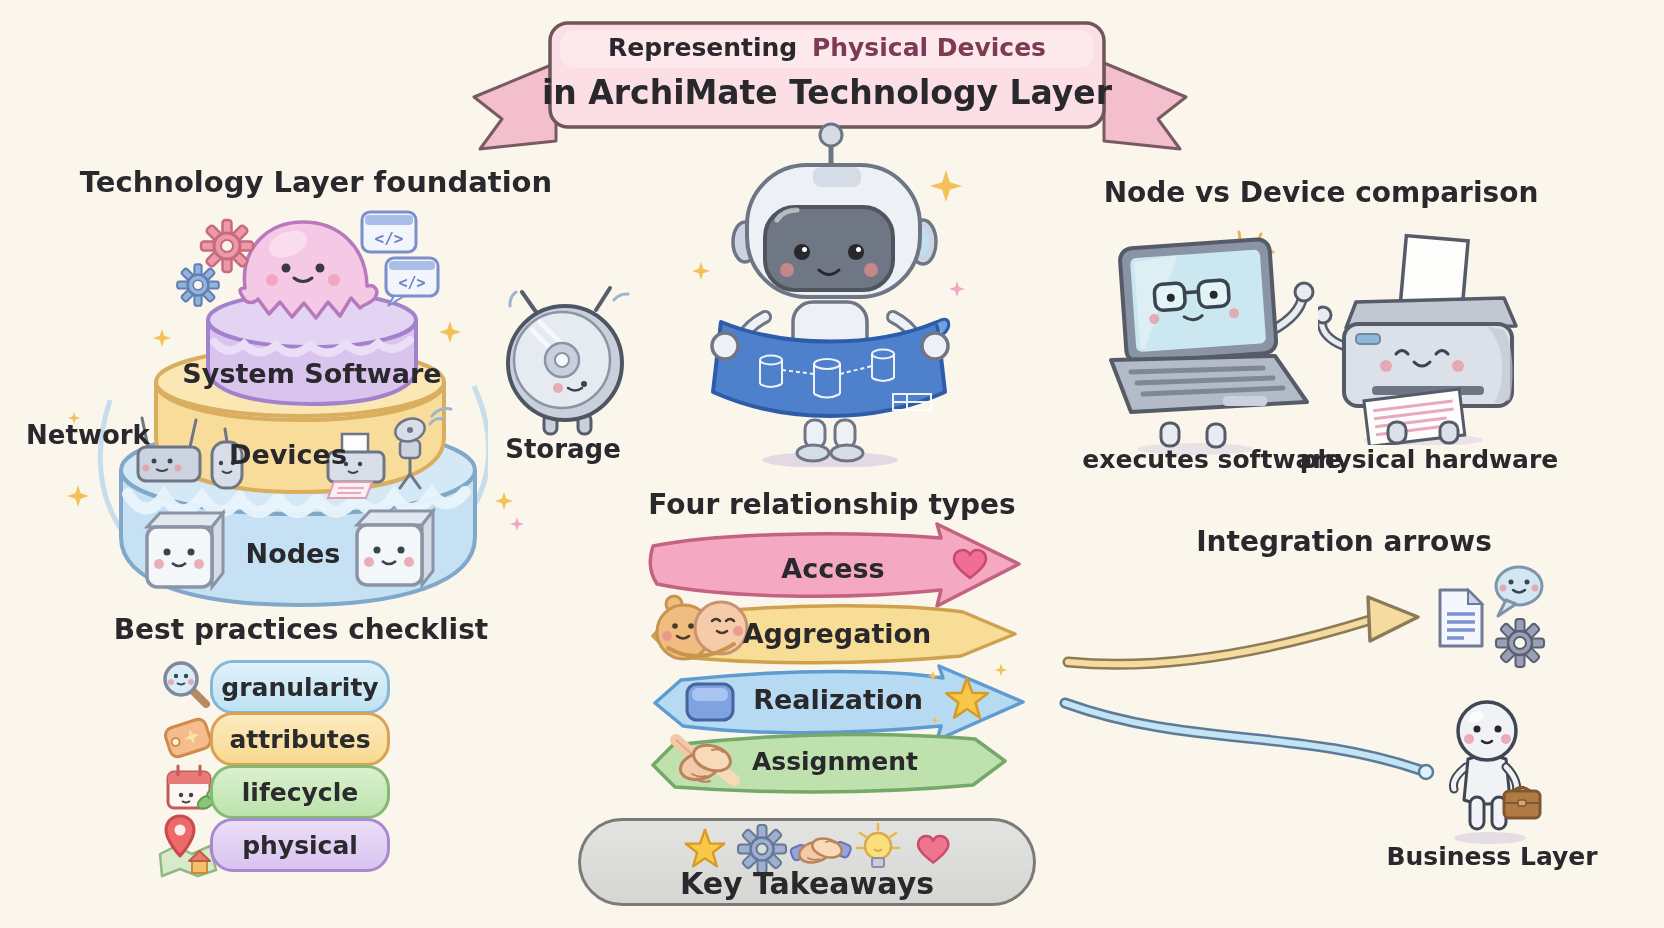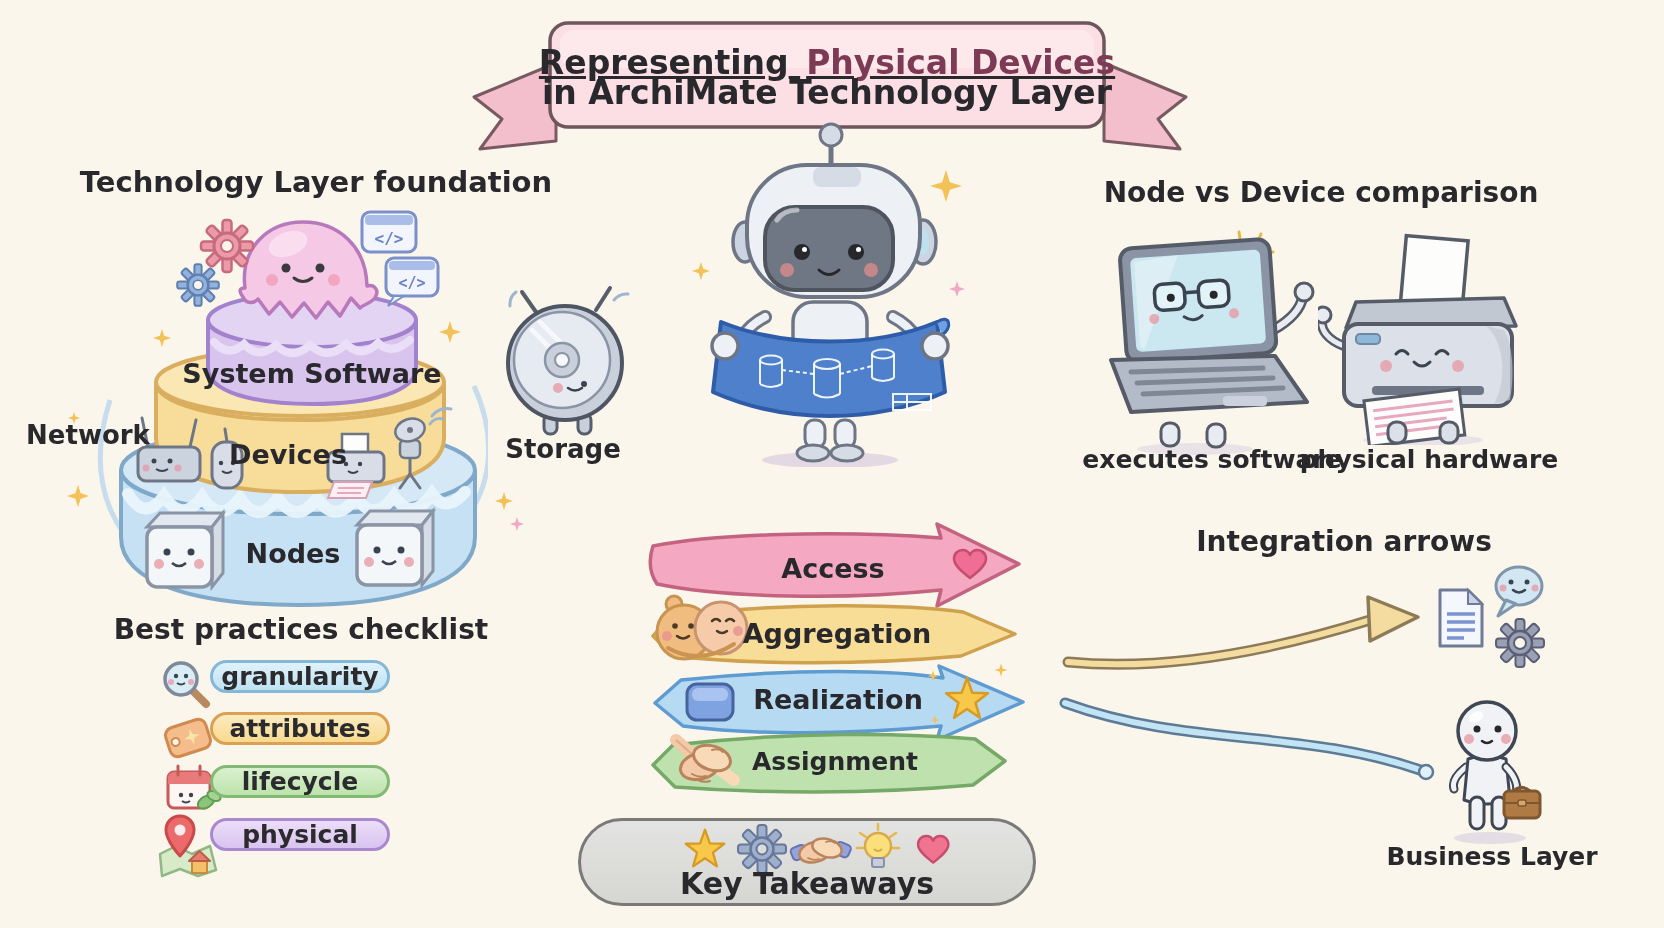--- a/index.html
+++ b/index.html
@@ -2,21 +2,21 @@
 <html><head>
 <meta charset="utf-8">
 <style>
   html,body{margin:0;padding:0;background:#e8e4da;}
   .stage{position:relative;width:1664px;height:928px;background:#FAF6EC;overflow:hidden;
          font-family:"DejaVu Sans","Liberation Sans",sans-serif;}
   .abs{position:absolute;}
   .lbl{position:absolute;transform:translateX(-50%);font-weight:700;color:#29292d;
        white-space:nowrap;line-height:1.15;}
   .hl{color:#7D3A55;}
-  .pill{position:absolute;left:210px;width:180px;height:33px;border-radius:23px;
+  .pill{position:absolute;left:210px;width:180px;height:54px;border-radius:23px;
         display:flex;align-items:center;justify-content:center;
         font-weight:700;font-size:25px;color:#2b2b2e;box-sizing:border-box;}
   .pill-blue{background:linear-gradient(180deg,#E0F2FA,#BEE2F3);border:3px solid #85B7D6;}
   .pill-yellow{background:linear-gradient(180deg,#FCEBC0,#F8D98F);border:3px solid #DBA152;}
   .pill-green{background:linear-gradient(180deg,#DAF0CF,#BCE3AC);border:3px solid #82B973;}
   .pill-purple{background:linear-gradient(180deg,#ECDEF8,#D9C3F0);border:3px solid #A988CF;}
   .takeaways-banner{position:absolute;left:578px;top:818px;width:458px;height:88px;
         border-radius:44px;background:linear-gradient(180deg,#E3E3E1,#D6D6D3);
         border:3.5px solid #7A7A78;box-sizing:border-box;}
   svg{display:block;}
@@ -41,21 +41,21 @@
       <path transform="translate(517,524) scale(0.7)" d="M0,-10 L2.4,-2.4 L10,0 L2.4,2.4 L0,10 L-2.4,2.4 L-10,0 L-2.4,-2.4 Z"></path>
     </g>
   </svg>
 
   <svg class="abs" style="left:440px;top:15px" width="780" height="160" viewBox="0 0 780 160">
     <polygon points="116,48 34,82 62,104 40,134 116,126" fill="#F3BFCD" stroke="#7A5A62" stroke-width="3" stroke-linejoin="round"></polygon>
     <polygon points="664,48 746,82 718,104 740,134 664,126" fill="#F3BFCD" stroke="#7A5A62" stroke-width="3" stroke-linejoin="round"></polygon>
     <rect x="110" y="8" width="554" height="104" rx="18" fill="#FBDFE5" stroke="#6E565C" stroke-width="3.5"></rect>
     <rect x="120" y="15" width="534" height="38" rx="14" fill="#FDEBEF" opacity="0.7"></rect>
   </svg>
-  <div class="lbl" style="left:827px;top:44px;font-size:33px;text-decoration:underline;">
+  <div class="lbl" style="left:827px;top:34px;font-size:25px;">
     <span>Representing</span>
     <span class="hl" style="margin-left:6px;">Physical Devices</span>
   </div>
   <div class="lbl" style="left:827px;top:74px;font-size:33px;">in ArchiMate Technology Layer</div>
 
   <svg class="abs" style="left:705px;top:112px" width="250" height="355" viewBox="0 0 250 355">
     <ellipse cx="125" cy="348" rx="68" ry="8" fill="#C7B6D6" opacity="0.45"></ellipse>
     <line x1="126" y1="34" x2="126" y2="56" stroke="#6E7686" stroke-width="5"></line>
     <circle cx="126" cy="23" r="11" fill="#D6DCE6" stroke="#6E7686" stroke-width="3"></circle>
     <ellipse cx="40" cy="130" rx="12" ry="20" fill="#CBD4E0" stroke="#6E7686" stroke-width="3.5"></ellipse>
@@ -284,20 +284,21 @@
     <polygon points="4,40 20,32 36,40 54,32 60,56 42,62 24,55 6,62" fill="#D7EBC9" stroke="#8FB884" stroke-width="2.5" stroke-linejoin="round"></polygon>
     <rect x="36" y="46" width="15" height="13" fill="#F6C06A" stroke="#C98C3D" stroke-width="2"></rect>
     <polygon points="33,47 43.5,37 54,47" fill="#E2806A" stroke="#C05A4A" stroke-width="2" stroke-linejoin="round"></polygon>
     <path d="M24,2 C15,2 10,9 10,16 C10,27 24,42 24,42 C24,42 38,27 38,16 C38,9 33,2 24,2 Z" fill="#ED6A6A" stroke="#C94A4A" stroke-width="3" stroke-linejoin="round"></path>
     <circle cx="24" cy="16" r="5.5" fill="#FBEDED"></circle>
   </svg>
   <div class="pill pill-purple" style="top:818px;">
     <span>physical</span>
   </div>
 
+  <div class="lbl" style="left:832px;top:489px;font-size:28px;">Four relationship types</div>
 
   <svg class="abs" style="left:645px;top:512px" width="380" height="104" viewBox="0 0 380 104">
     <path d="M8,34 C70,22 190,18 296,26 L292,12 L374,52 L292,94 L296,78 C200,88 80,86 12,72 C4,60 4,46 8,34 Z" fill="#F5A8C2" stroke="#C4637F" stroke-width="3.5" stroke-linejoin="round"></path>
     <g transform="translate(309,38)">
       <path d="M16,28 C7,21 0,15 0,9 C0,3 4.5,0 8.5,0 C12,0 14.8,2 16,5 C17.2,2 20,0 23.5,0 C27.5,0 32,3 32,9 C32,15 25,21 16,28 Z" fill="#F06E95" stroke="#C74D6E" stroke-width="2.5" stroke-linejoin="round"></path>
     </g>
   </svg>
   <div class="lbl" style="left:833px;top:553px;font-size:27px;">Access</div>
 
   <svg class="abs" style="left:645px;top:598px" width="378" height="70" viewBox="0 0 378 70">

